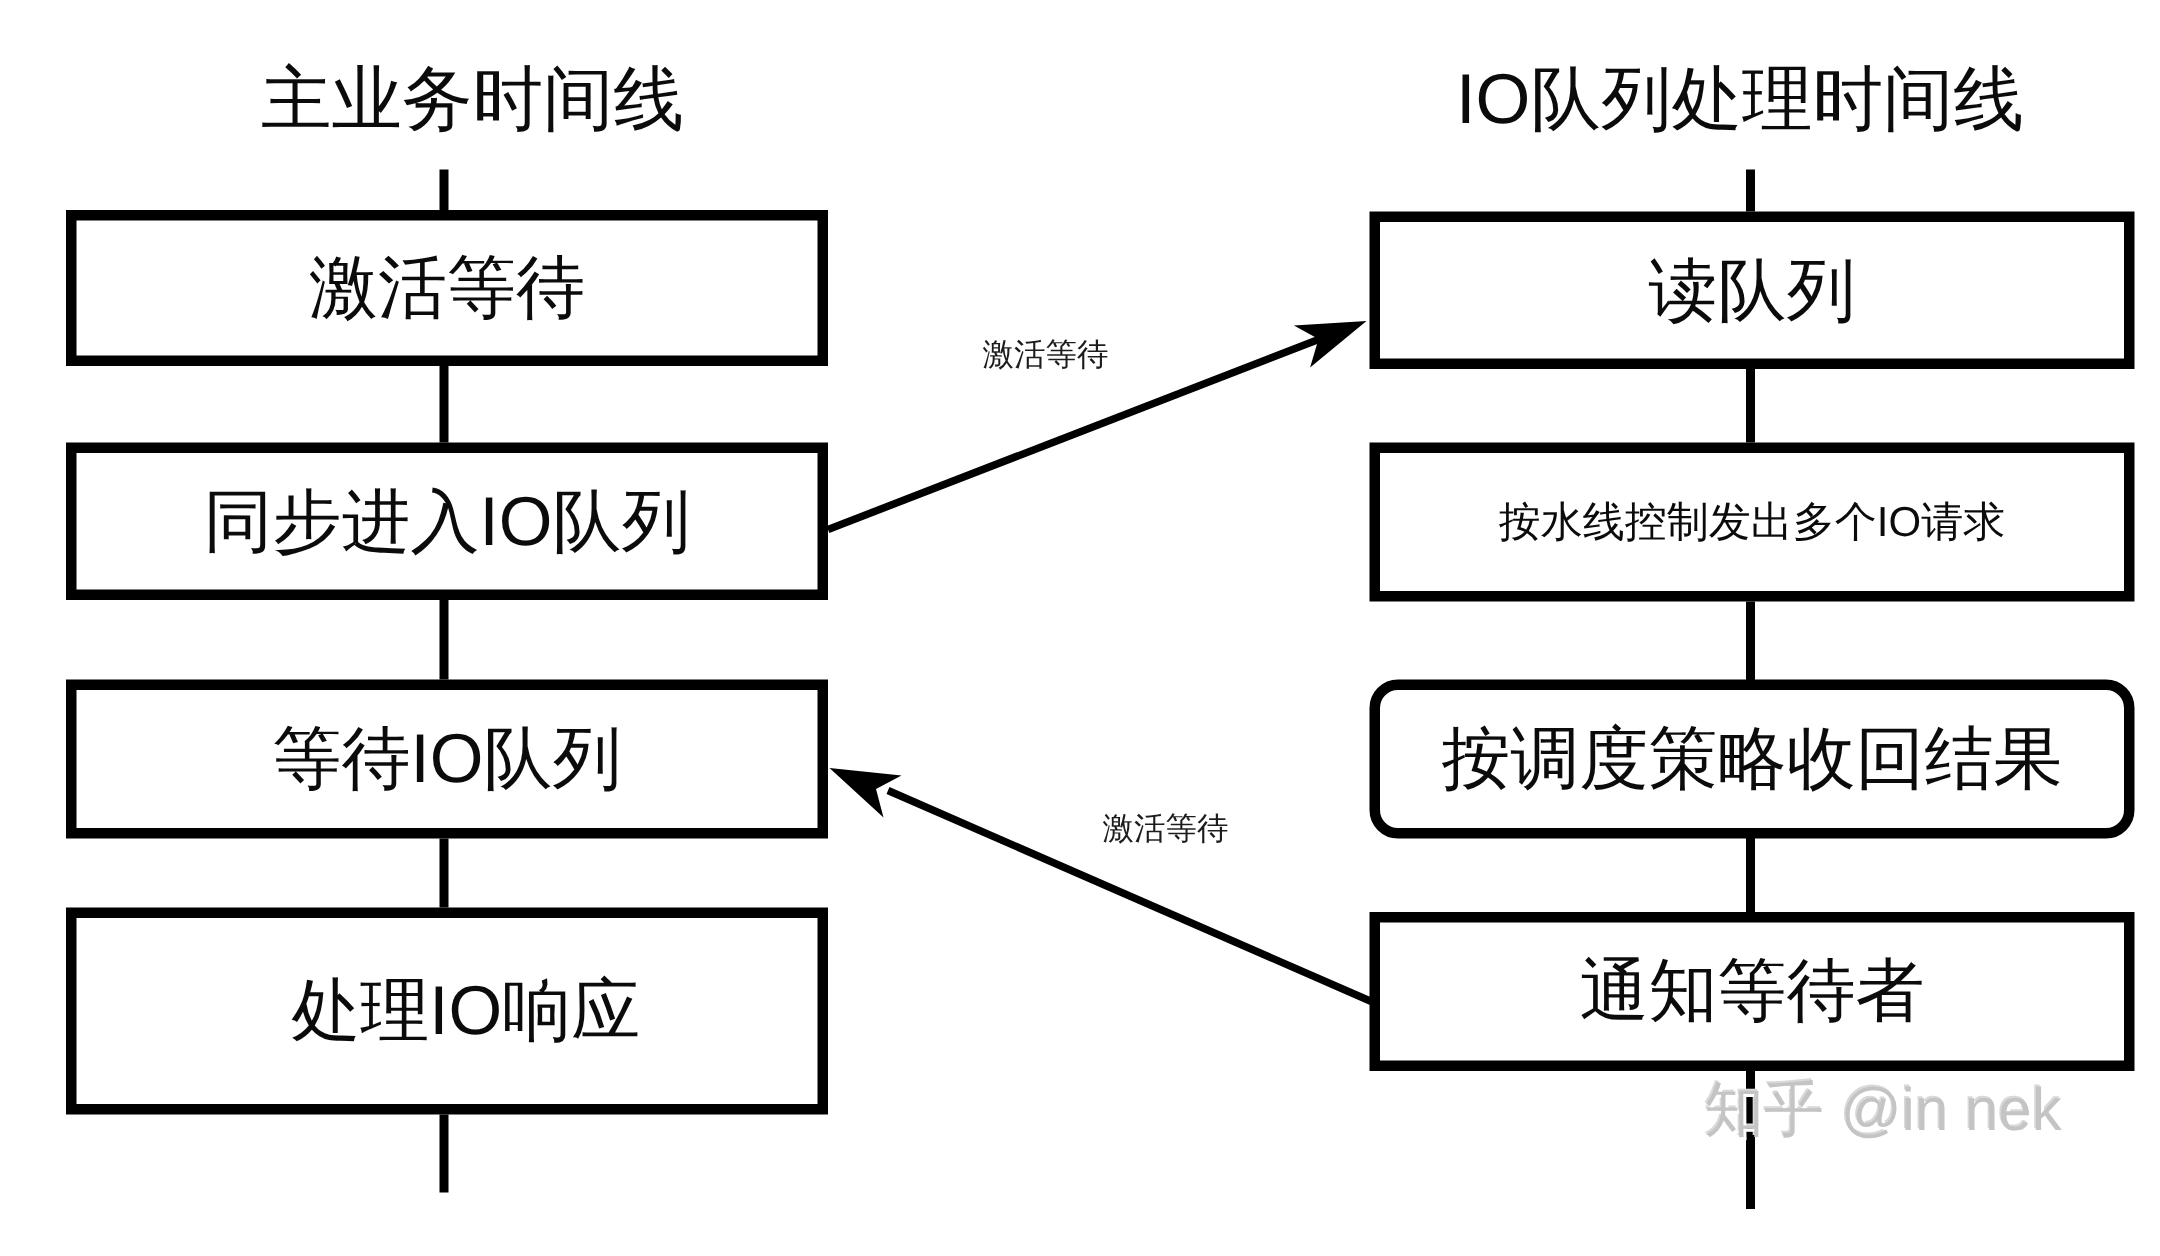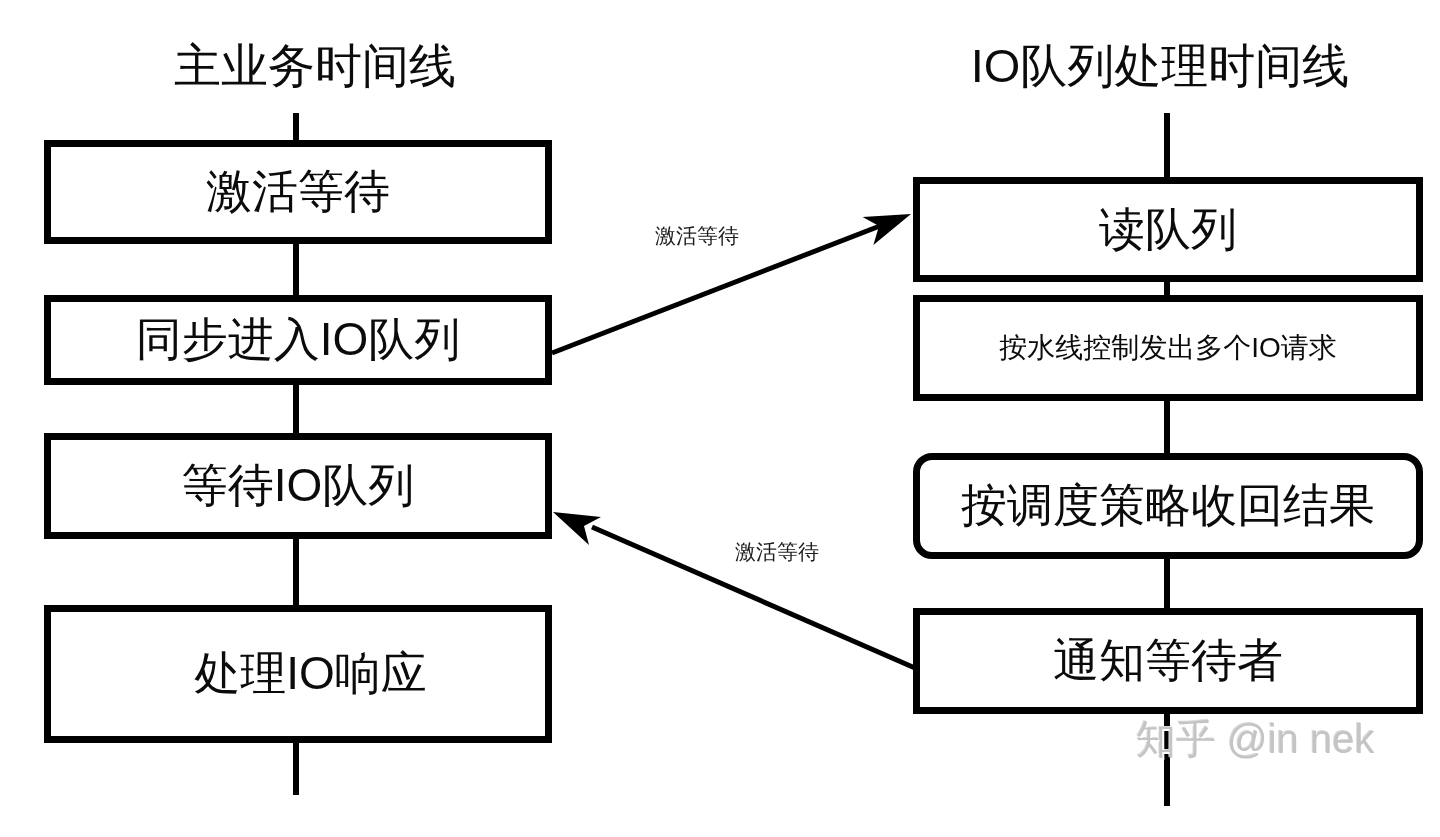--- a/index.html
+++ b/index.html
@@ -45,24 +45,24 @@
     align-items: center;
     justify-content: center;
     font-size: 46px;
     font-weight: 500;
     color: #0b0b0b;
     white-space: nowrap;
   }
   .col-left  .flow-box { left: 44px;  width: 508px; }
   .col-right .flow-box { left: 913px; width: 510px; }
   .box-l1 { top: 140px; height: 104px; }
-  .box-l2 { top: 295px; height: 90px; }
-  .box-l3 { top: 433px; height: 106px; }
+  .box-l2 { top: 295px; height: 105px; }
+  .box-l3 { top: 453px; height: 106px; }
   .box-l4 { top: 605px; height: 138px; padding-left: 25px; }
-  .box-r1 { top: 141px; height: 105px; margin-top: 36px; }
+  .box-r1 { top: 141px; height: 105px; }
   .box-r2 { top: 295px; height: 106px; font-size: 28px; }
   .box-r3 { top: 453px; height: 106px; border-radius: 19px; }
   .box-r4 { top: 608px; height: 106px; }
   .arrow-label {
     position: absolute;
     font-size: 21px;
     color: #1c1c1c;
     white-space: nowrap;
   }
   .arrow-label-1 { left: 655px; top: 222px; }

